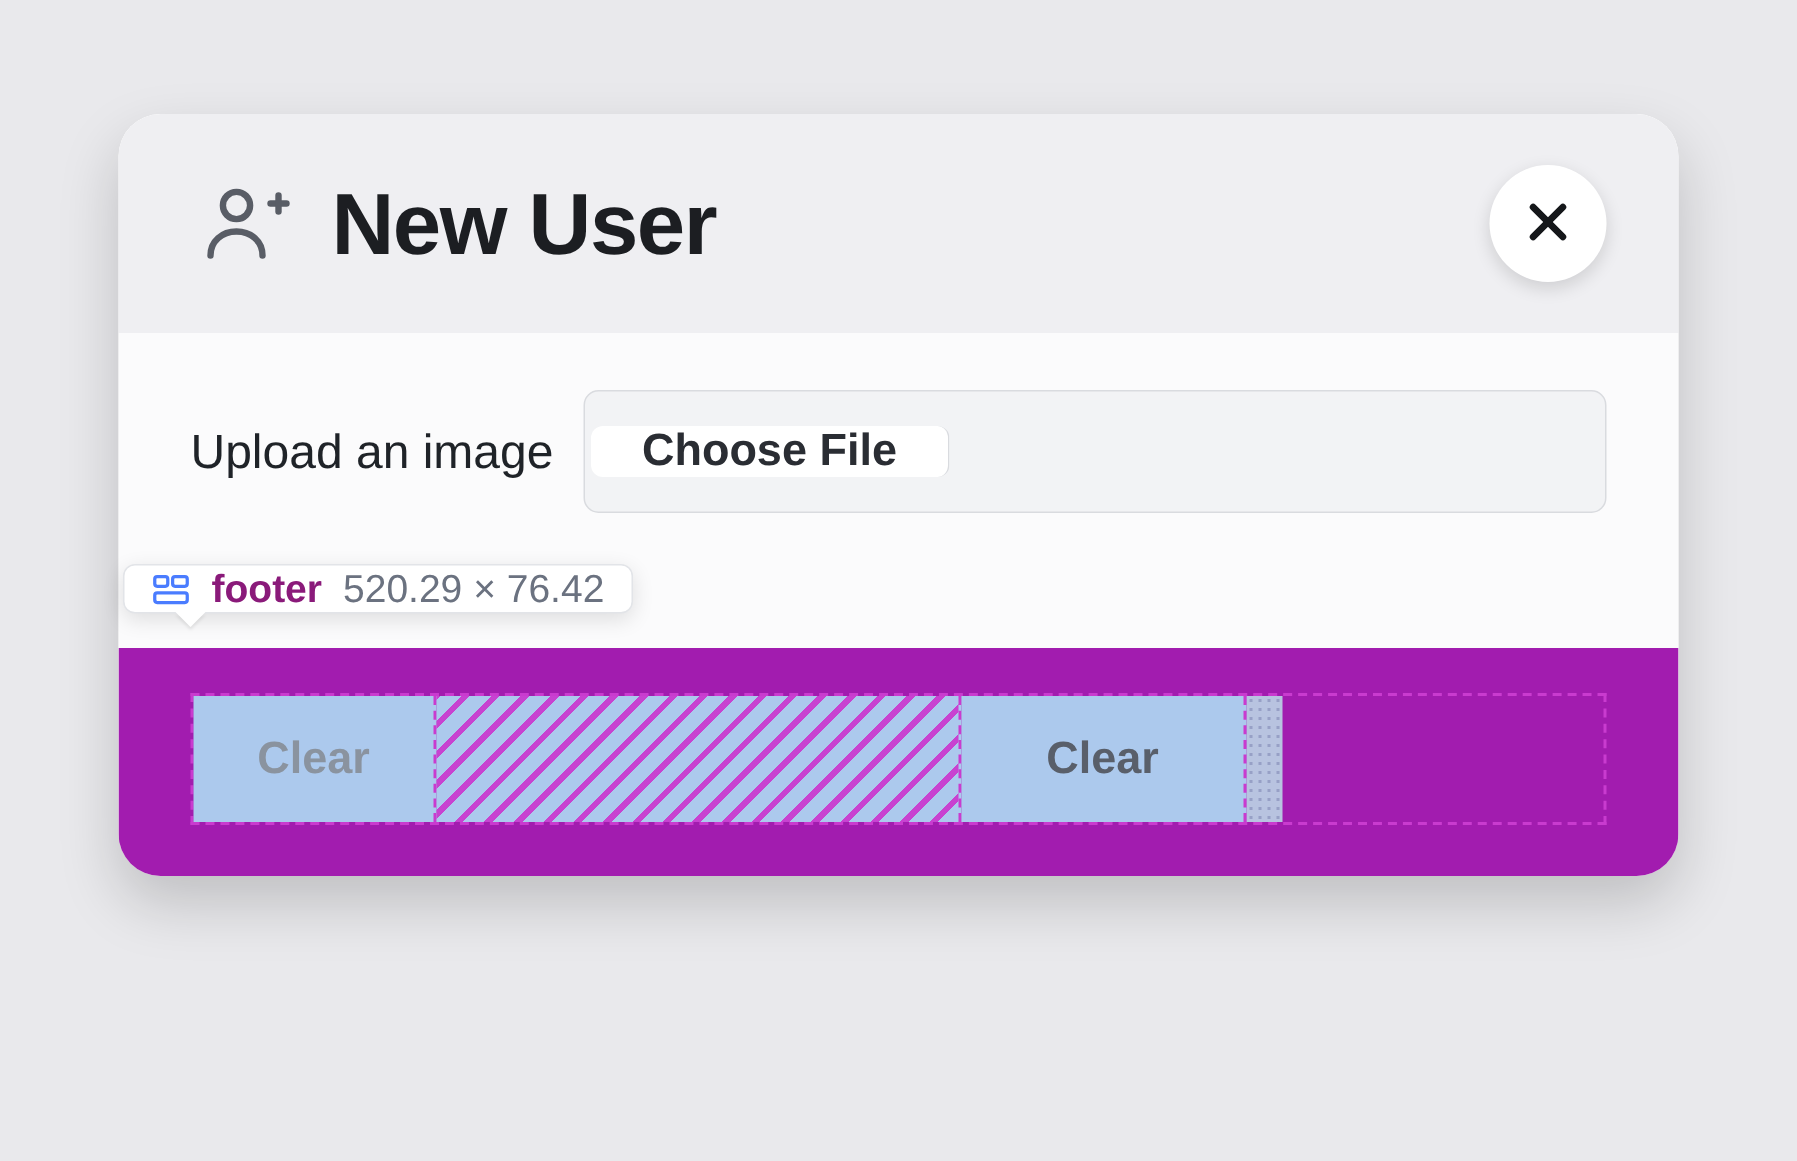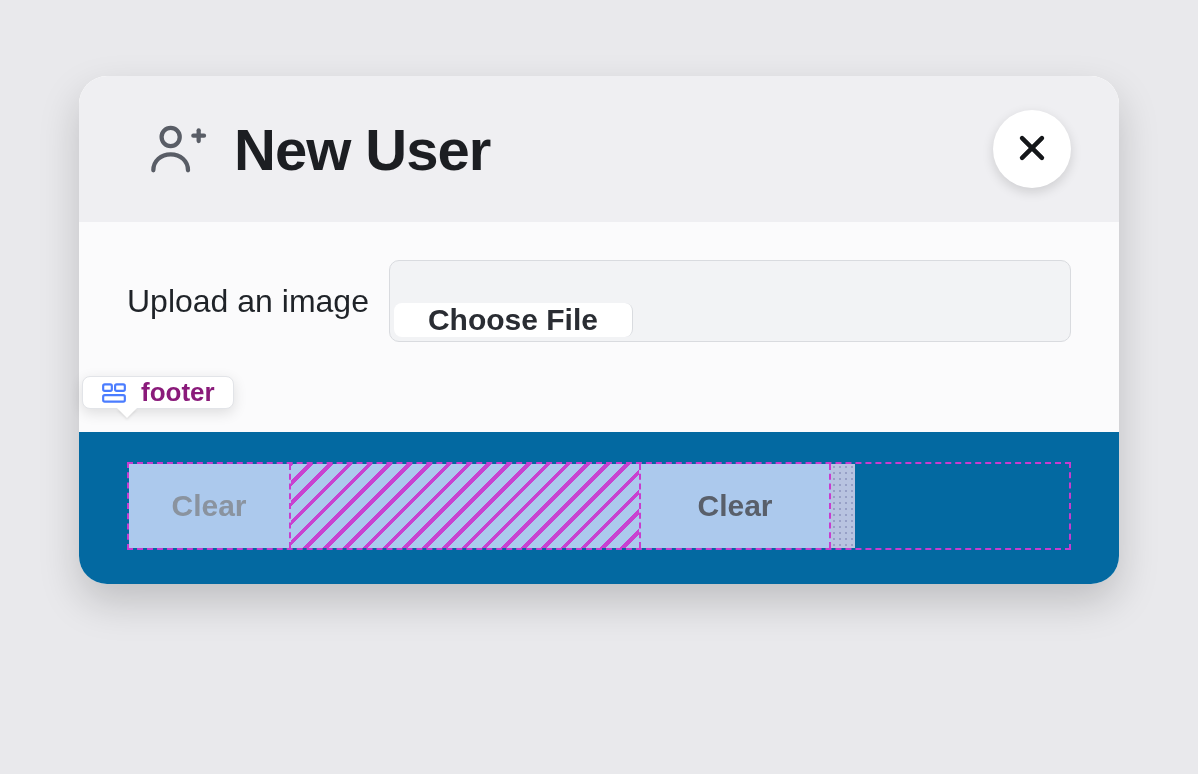--- a/index.html
+++ b/index.html
@@ -17,21 +17,21 @@
     width: 1040px;
     background: #fff;
     border-radius: 28px;
     box-shadow: 0 18px 40px rgba(0,0,0,0.18);
     overflow: hidden;
   }
 
   
   .dialog-header {
     background: #efeff2;
-    padding: 34px 48px 34px 61px;
+    padding: 34px 48px 34px 48px;
     display: flex;
     align-items: center;
     border-top-left-radius: 28px;
     border-top-right-radius: 28px;
   }
   .header-icon {
     width: 72px;
     height: 72px;
     display: flex;
     align-items: center;
@@ -68,21 +68,21 @@
     align-items: center;
     gap: 20px;
   }
   .upload-label {
     font-size: 32px;
     color: #1f2328;
   }
   .file-wrap {
     flex: 1;
     display: flex;
-    align-items: flex-end;
+    align-items: center;
     border: 1px solid #d9dbdf;
     background: #f2f3f5;
     border-radius: 10px;
     overflow: hidden;
     height: 82px;
   }
   .choose-btn {
     background: #fff;
     border: none;
     border-right: 1px solid #d9dbdf;
@@ -128,21 +128,21 @@
     bottom: -10px;
     width: 0; height: 0;
     border-left: 10px solid transparent;
     border-right: 10px solid transparent;
     border-top: 10px solid #fff;
     filter: drop-shadow(0 2px 1px rgba(0,0,0,0.08));
   }
 
   
   .dialog-footer {
-    background: #0369a1;
+    background: #a21caf;
     padding: 30px 48px 34px 48px;
   }
   .footer-track {
     display: flex;
     align-items: stretch;
     height: 88px;
     border: 2px dashed #c93bcf;
   }
   .footer-track > * {
     border-right: 2px dashed #c93bcf;
@@ -237,14 +237,15 @@
 
 <div class="dev-tooltip">
   <span class="grid-icon">
     <svg width="26" height="26" viewBox="0 0 24 24" fill="none" stroke="currentColor" stroke-width="2" stroke-linecap="round" stroke-linejoin="round">
       <rect x="2" y="4" width="8" height="6" rx="1.5"></rect>
       <rect x="13" y="4" width="9" height="6" rx="1.5"></rect>
       <rect x="2" y="14" width="20" height="6" rx="1.5"></rect>
     </svg>
   </span>
   <span class="tag">footer</span>
+  <span class="dims">520.29 × 76.42</span>
   <span class="pointer"></span>
 </div>
 
 </body></html>

